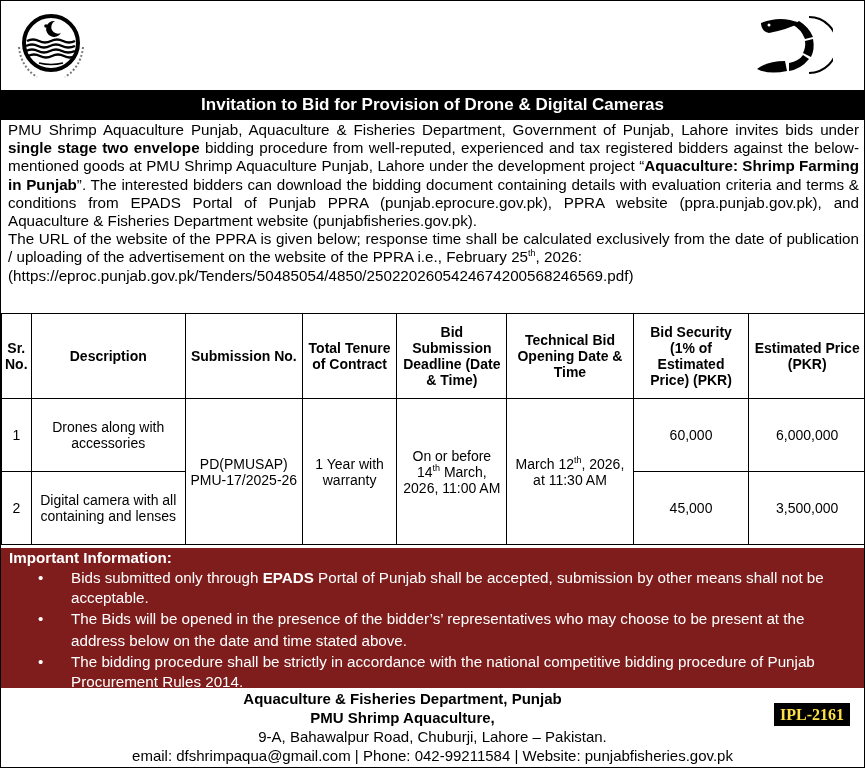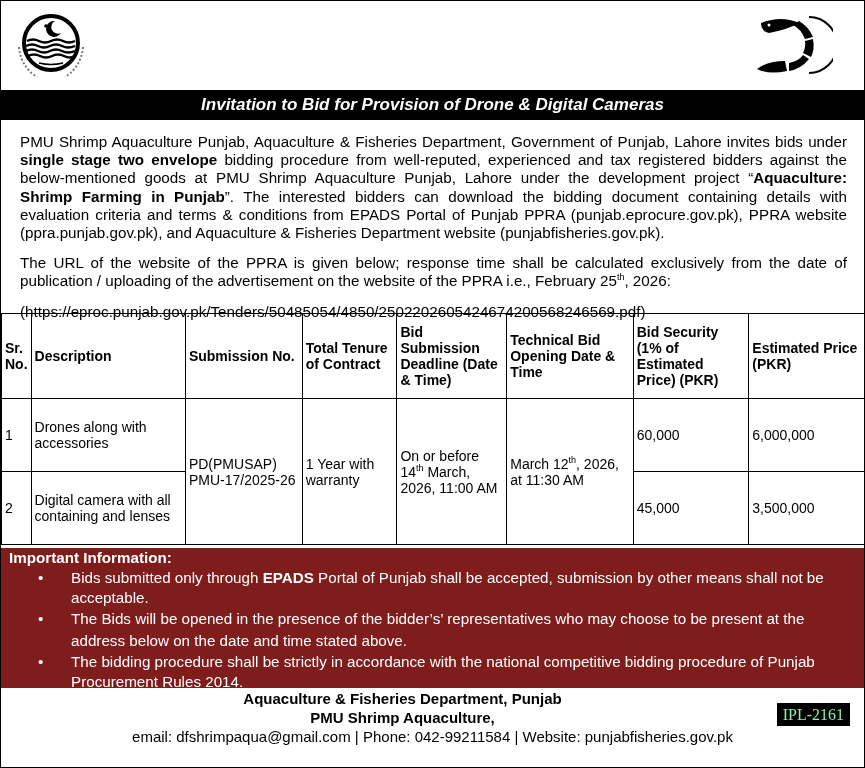--- a/index.html
+++ b/index.html
@@ -1,37 +1,37 @@
 <!DOCTYPE html>
 <html><head>
 <meta charset="utf-8">
 <style>
   html, body { margin:0; padding:0; background:#fff; }
   body { width:865px; height:768px; overflow:hidden; position:relative; font-family:"Liberation Sans", sans-serif; color:#000; }
   .page { position:absolute; left:0; top:0; width:863px; height:766px; border:1px solid #000; }
   .header { position:absolute; left:0; top:0; width:863px; height:88px; background:#fff; }
   .logo-left { position:absolute; left:14px; top:6px; width:72px; height:76px; }
   .logo-right { position:absolute; left:748px; top:10px; width:84px; height:66px; }
-  .title-bar { position:absolute; left:0; top:89px; width:863px; height:30px; background:#000; color:#fff; text-align:center; font-weight:bold; font-size:17px; line-height:30px;font-style:italic; }
+  .title-bar { position:absolute; left:0; top:89px; width:863px; height:30px; background:#000; color:#fff; text-align:center; font-weight:bold; font-size:17px; line-height:30px; }
   .intro { position:absolute; left:7px; top:120px; width:851px; font-size:15.2px; line-height:18.2px; text-align:justify; }
-  .intro p { margin:12px; }
+  .intro p { margin:0; }
   table.bids { position:absolute; left:0; top:312px; width:865px; border-collapse:collapse; font-size:14px; }
-  table.bids th, table.bids td { border:1.5px solid #000; text-align:left; vertical-align:middle; padding:0 3px; line-height:16px; }
+  table.bids th, table.bids td { border:1.5px solid #000; text-align:center; vertical-align:middle; padding:0 3px; line-height:16px; }
   table.bids th { font-weight:bold; height:84px; }
   table.bids td.r1 { height:72px; }
   table.bids td.r2 { height:72px; }
   .info { position:absolute; left:0; top:547px; width:863px; height:140px; background:#7f1d1d; color:#fff; font-size:15.2px; line-height:20px; }
   .info-title { position:absolute; left:8px; top:0; font-weight:bold; }
   .info ul { position:absolute; left:0; top:20px; margin:0; padding:0 0 0 70px; list-style:none; width:780px; }
   .info li { position:relative; margin-bottom:0; }
   .info li .bullet { position:absolute; left:-33px; top:0; }
   .footer { position:absolute; left:0; top:688px; width:863px; height:78px; text-align:center; font-size:15px; line-height:19px; }
   .footer .org { font-weight:bold; }
   .footer .l1 { padding-right:60px; }
-  .ipl { position:absolute; right:14px; top:14px; background:#000; color:#86efac; font-family:"Liberation Serif", serif; font-weight:normal; font-size:16px; padding:2px 6px; }
+  .ipl { position:absolute; right:14px; top:14px; background:#000; color:#fde047; font-family:"Liberation Serif", serif; font-weight:bold; font-size:16px; padding:2px 6px; }
   sup { font-size:9px; line-height:0; }
 </style>
 </head>
 <body>
 
 <div class="page">
 
   <div class="header">
     <svg class="logo-left" viewBox="0 0 72 76">
       <circle cx="36" cy="36" r="27" fill="#fff" stroke="#000" stroke-width="4"></circle>
@@ -112,16 +112,17 @@
     <ul>
       <li><span class="bullet">•</span><span>Bids submitted only through </span><b>EPADS</b><span> Portal of Punjab shall be accepted, submission by other means shall not be acceptable.</span></li>
       <li style="line-height:22px"><span class="bullet">•</span><span>The Bids will be opened in the presence of the bidder’s’ representatives who may choose to be present at the address below on the date and time stated above.</span></li>
       <li><span class="bullet">•</span><span>The bidding procedure shall be strictly in accordance with the national competitive bidding procedure of Punjab Procurement Rules 2014.</span></li>
     </ul>
   </div>
 
   <div class="footer">
     <div class="org l1">Aquaculture &amp; Fisheries Department, Punjab</div>
     <div class="org l1">PMU Shrimp Aquaculture,</div>
+    <div>9-A, Bahawalpur Road, Chuburji, Lahore – Pakistan.</div>
     <div>email: dfshrimpaqua@gmail.com | Phone: 042-99211584 | Website: punjabfisheries.gov.pk</div>
     <div class="ipl">IPL-2161</div>
   </div>
 </div>
 
 </body></html>

